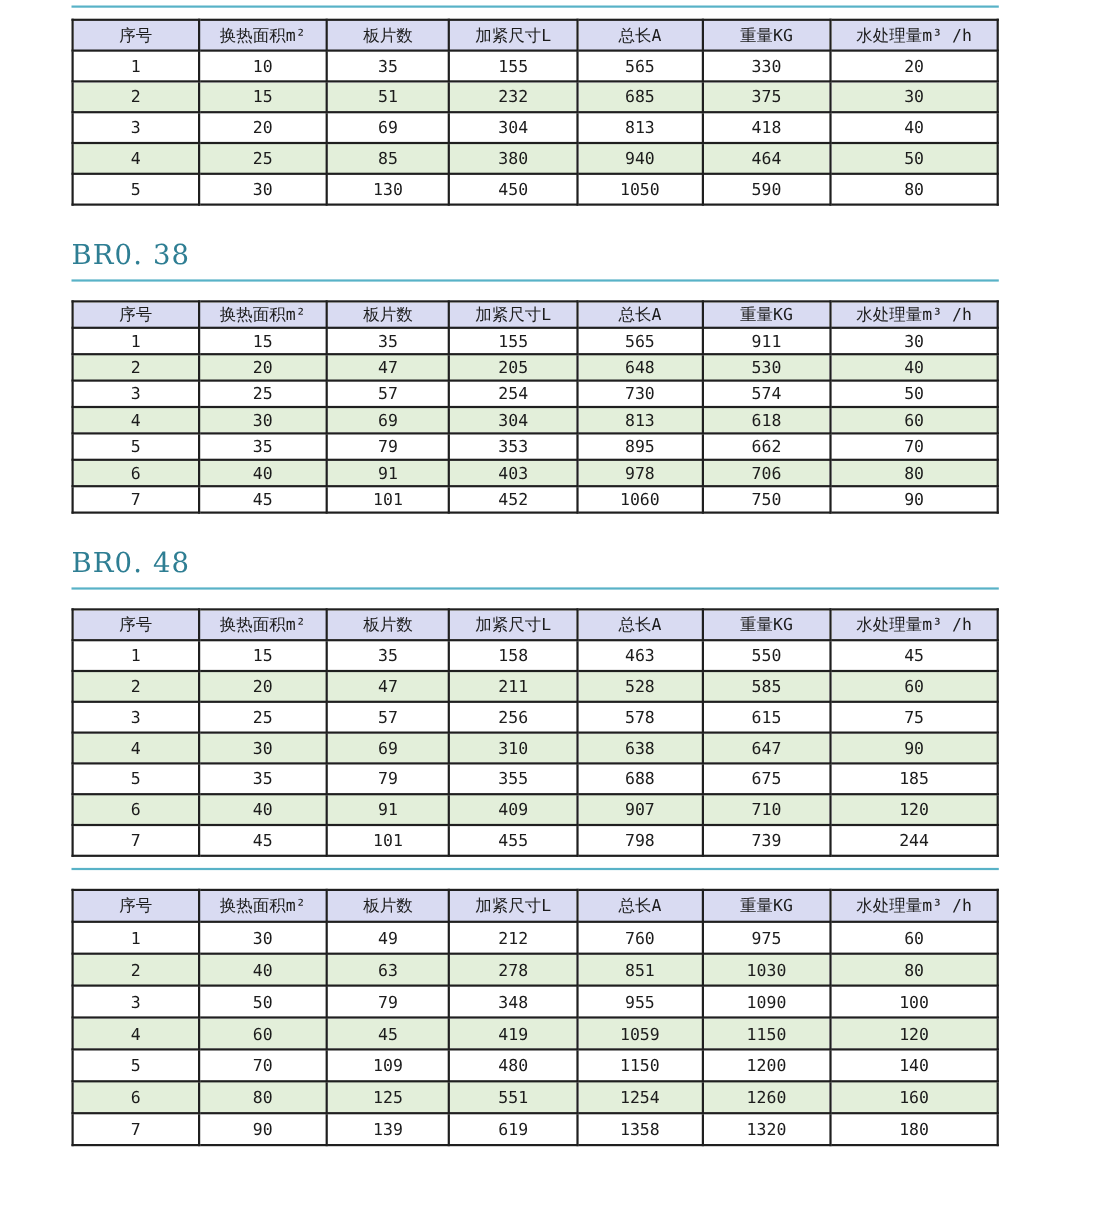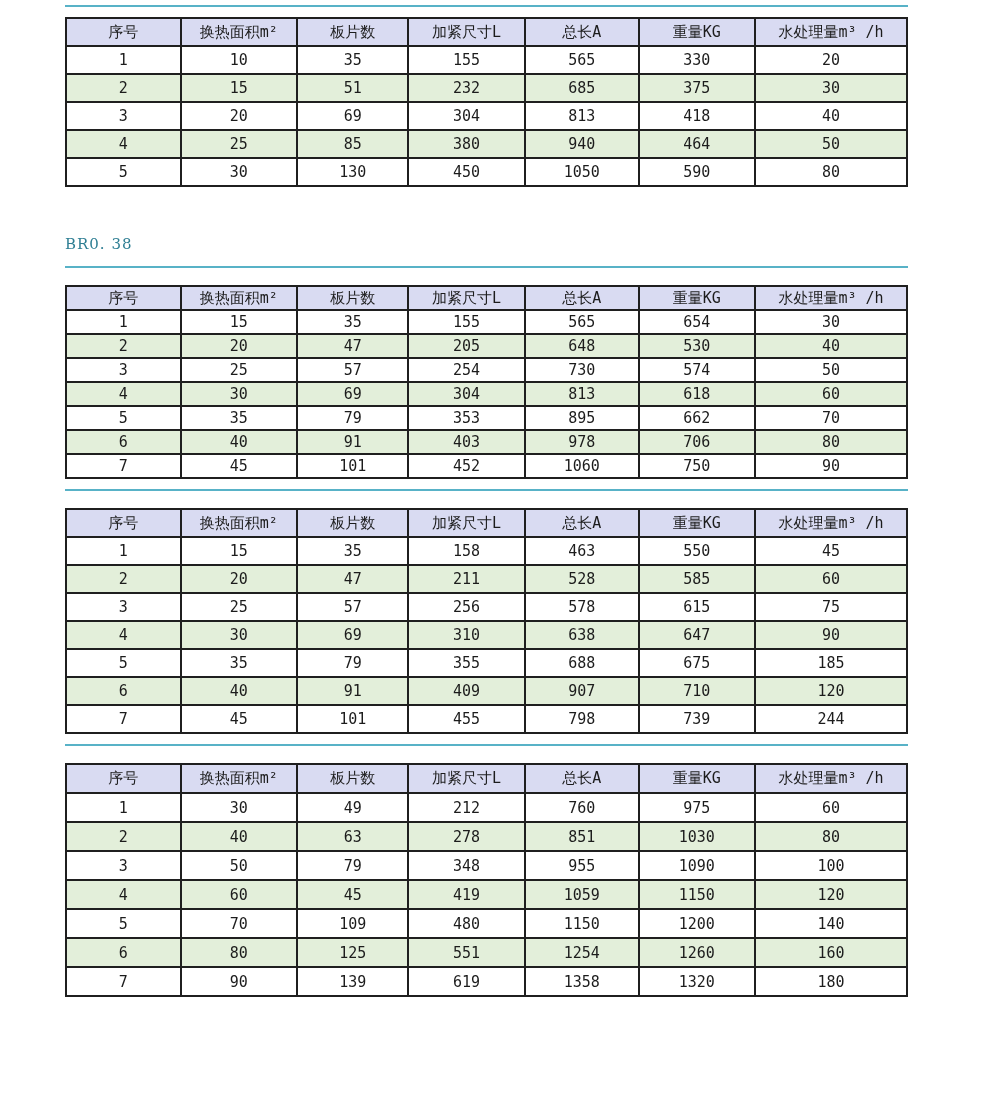--- a/index.html
+++ b/index.html
@@ -8,24 +8,24 @@
     width:1000px;height:1096px;
     background:var(--page-bg,#ffffff);
     overflow:hidden;
     font-family:"DejaVu Sans","Liberation Sans",sans-serif;
   }
   .content{margin-left:65px;width:843px;}
   .top-rule,.rule{height:0;border-top:2px solid var(--rule,#58b2c7);}
   .top-rule{margin-top:5px;}
   .rule{margin-top:10px;}
   h2.sec-title{
-    margin:45px 0 0 0;
+    margin:33px 0 0 0;
     font-family:"DejaVu Serif","Liberation Serif",serif;
     font-weight:400;
-    font-size:15px;
+    font-size:25px;
     line-height:24px;
     letter-spacing:1px;
     color:var(--accent,#2e7e93);
   }
   table.spec{
     border-collapse:collapse;
     width:100%;
     table-layout:fixed;
     margin-top:17px;
     font-family:"DejaVu Sans Mono","DejaVu Sans",sans-serif;
@@ -141,21 +141,21 @@
               <th>水处理量m³ /h</th>
             </tr>
           </thead>
           <tbody>
             <tr>
               <td>1</td>
               <td>15</td>
               <td>35</td>
               <td>155</td>
               <td>565</td>
-              <td>654</td>
+              <td>911</td>
               <td>30</td>
             </tr>
             <tr>
               <td>2</td>
               <td>20</td>
               <td>47</td>
               <td>205</td>
               <td>648</td>
               <td>530</td>
               <td>40</td>
@@ -203,20 +203,21 @@
               <td>452</td>
               <td>1060</td>
               <td>750</td>
               <td>90</td>
             </tr>
           </tbody>
         </table>
     </section>
 
     <section>
+      <h2 class="sec-title">BR0. 48</h2>
       <div class="rule"></div>
       <table class="spec t3">
           <thead>
             <tr>
               <th>序号</th>
               <th>换热面积m²</th>
               <th>板片数</th>
               <th>加紧尺寸L</th>
               <th>总长A</th>
               <th>重量KG</th>

